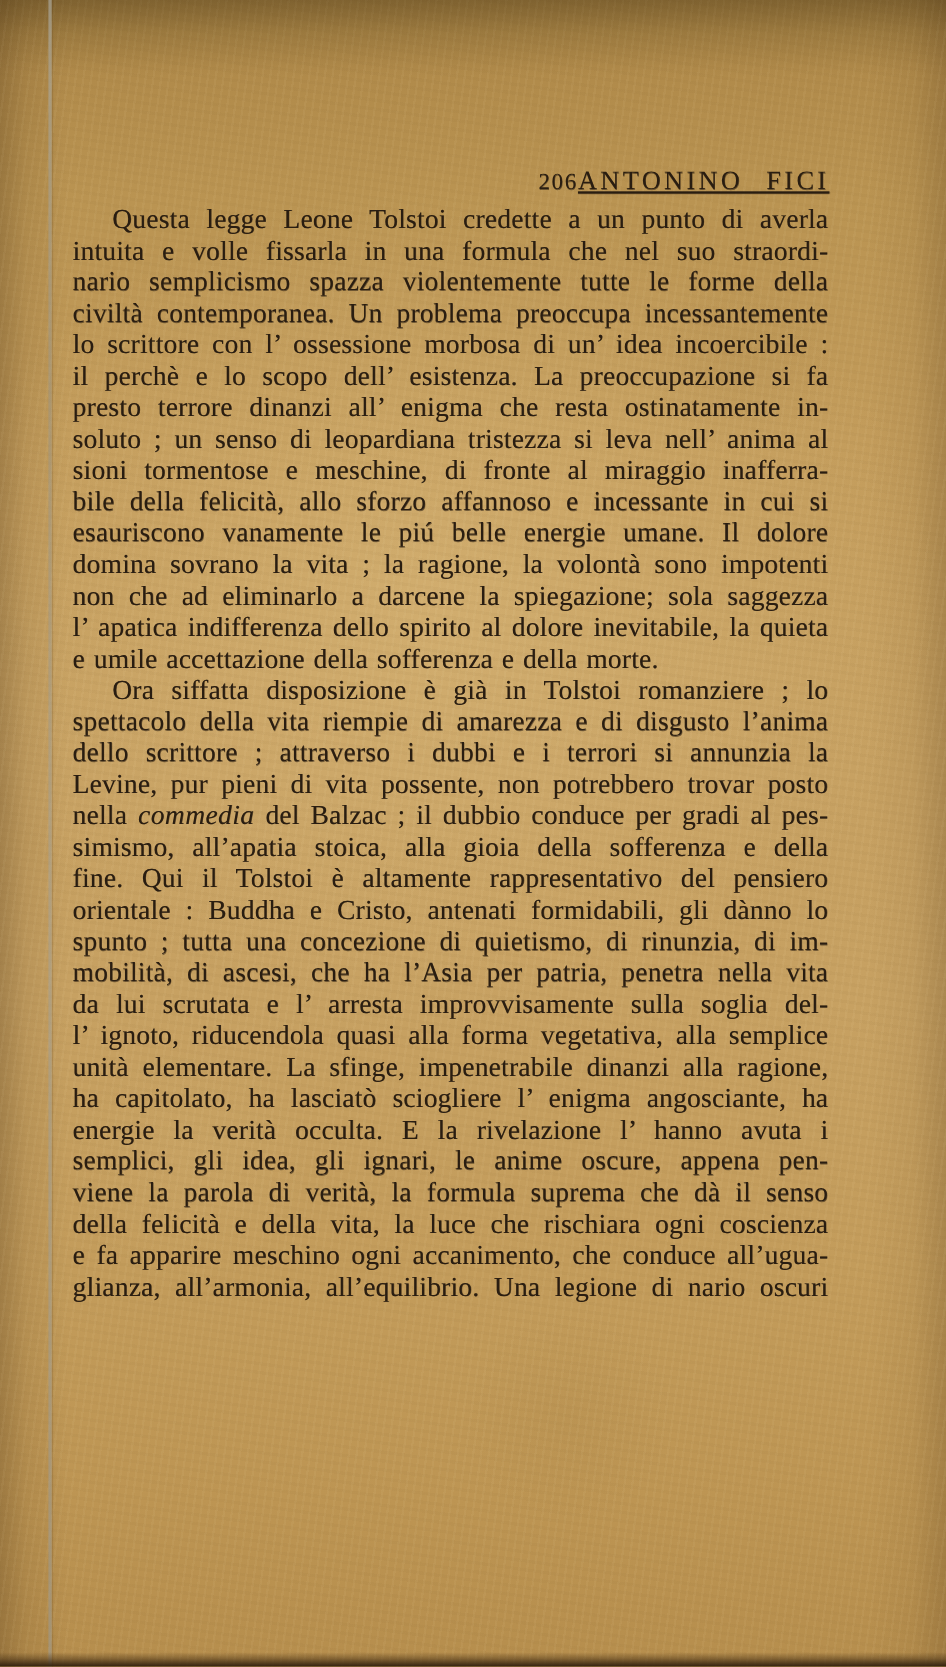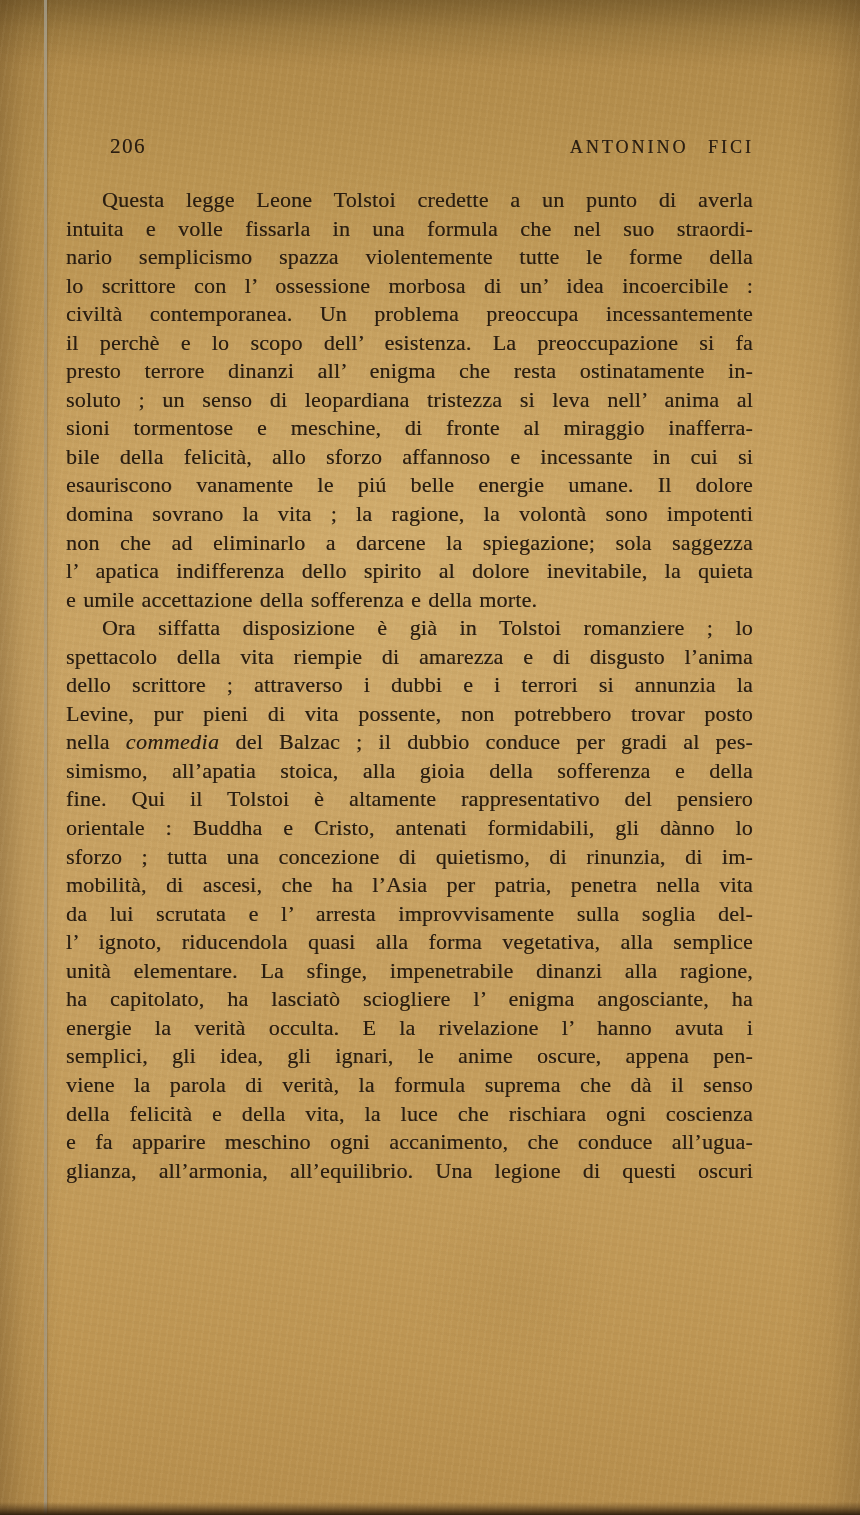--- a/index.html
+++ b/index.html
@@ -43,29 +43,29 @@
   }
   .top-edge {
     position: absolute; left: 0; right: 0; top: 0; height: 70px;
     background: linear-gradient(180deg, rgba(58,38,14,0.30) 0%, rgba(58,38,14,0.10) 30px, rgba(58,38,14,0) 100%);
   }
 
   
   .ink { color: #291d11; text-shadow: 0.3px 0.3px 0.6px rgba(41,29,17,0.55); }
 
   .header-row {
-    position: absolute; left: 66px; right: 106px; top: 134px;
-    display: flex; justify-content: space-between; align-items: baseline; margin-left: 44px;
+    position: absolute; left: 66px; right: 106px; top: 152px;
+    display: flex; justify-content: flex-end; align-items: baseline; margin-left: 44px;
   }
   .page-number { font-size: 21px; letter-spacing: 1.5px; }
-  .running-header { font-size: 18px; letter-spacing: 3px; word-spacing: 12px; }
+  .running-header { font-size: 24px; letter-spacing: 3px; word-spacing: 12px; text-decoration: underline; }
 
   .page-text {
     position: absolute; left: 66px; right: 107px; top: 186px;
-    font-size: 22px; letter-spacing: 0.2px; word-spacing: 1.5px;
+    font-size: 25px; letter-spacing: 0.2px; word-spacing: 1.5px;
   }
   .line {
     height: 28.55px; line-height: 28.55px; white-space: normal;
     text-align: justify; text-align-last: justify;
   }
   .line.indent { text-indent: 36px; }
   .line.flush  { text-align-last: left; }
   .line i { font-style: italic; letter-spacing: 0.4px; font-family: Liberation Serif, serif; }
 </style>
 </head>
@@ -80,49 +80,49 @@
   <header class="header-row ink">
     <span class="page-number">206</span>
     <span class="running-header">ANTONINO FICI</span>
   </header>
 
   <main class="page-text ink">
       <div class="para">
         <div class="line indent">Questa legge Leone Tolstoi credette a un punto di averla</div>
         <div class="line">intuita e volle fissarla in una formula che nel suo straordi-</div>
         <div class="line">nario semplicismo spazza violentemente tutte le forme della</div>
+        <div class="line">civiltà contemporanea. Un problema preoccupa incessantemente</div>
         <div class="line">lo scrittore con l’ ossessione morbosa di un’ idea incoercibile :</div>
-        <div class="line">civiltà contemporanea. Un problema preoccupa incessantemente</div>
         <div class="line">il perchè e lo scopo dell’ esistenza. La preoccupazione si fa</div>
         <div class="line">presto terrore dinanzi all’ enigma che resta ostinatamente in-</div>
         <div class="line">soluto ; un senso di leopardiana tristezza si leva nell’ anima al</div>
         <div class="line">sioni tormentose e meschine, di fronte al miraggio inafferra-</div>
         <div class="line">bile della felicità, allo sforzo affannoso e incessante in cui si</div>
         <div class="line">esauriscono vanamente le piú belle energie umane. Il dolore</div>
         <div class="line">domina sovrano la vita ; la ragione, la volontà sono impotenti</div>
         <div class="line">non che ad eliminarlo a darcene la spiegazione; sola saggezza</div>
         <div class="line">l’ apatica indifferenza dello spirito al dolore inevitabile, la quieta</div>
         <div class="line flush">e umile accettazione della sofferenza e della morte.</div>
       </div>
       <div class="para">
         <div class="line indent">Ora siffatta disposizione è già in Tolstoi romanziere ; lo</div>
         <div class="line">spettacolo della vita riempie di amarezza e di disgusto l’anima</div>
         <div class="line">dello scrittore ; attraverso i dubbi e i terrori si annunzia la</div>
         <div class="line">Levine, pur pieni di vita possente, non potrebbero trovar posto</div>
         <div class="line">nella <i>commedia</i> del Balzac ; il dubbio conduce per gradi al pes-</div>
         <div class="line">simismo, all’apatia stoica, alla gioia della sofferenza e della</div>
         <div class="line">fine. Qui il Tolstoi è altamente rappresentativo del pensiero</div>
         <div class="line">orientale : Buddha e Cristo, antenati formidabili, gli dànno lo</div>
-        <div class="line">sforzo ; tutta una concezione di quietismo, di rinunzia, di im-</div>
+        <div class="line">spunto ; tutta una concezione di quietismo, di rinunzia, di im-</div>
         <div class="line">mobilità, di ascesi, che ha l’Asia per patria, penetra nella vita</div>
         <div class="line">da lui scrutata e l’ arresta improvvisamente sulla soglia del-</div>
         <div class="line">l’ ignoto, riducendola quasi alla forma vegetativa, alla semplice</div>
         <div class="line">unità elementare. La sfinge, impenetrabile dinanzi alla ragione,</div>
         <div class="line">ha capitolato, ha lasciatò sciogliere l’ enigma angosciante, ha</div>
         <div class="line">energie la verità occulta. E la rivelazione l’ hanno avuta i</div>
         <div class="line">semplici, gli idea, gli ignari, le anime oscure, appena pen-</div>
         <div class="line">viene la parola di verità, la formula suprema che dà il senso</div>
         <div class="line">della felicità e della vita, la luce che rischiara ogni coscienza</div>
         <div class="line">e fa apparire meschino ogni accanimento, che conduce all’ugua-</div>
-        <div class="line">glianza, all’armonia, all’equilibrio. Una legione di questi oscuri</div>
+        <div class="line">glianza, all’armonia, all’equilibrio. Una legione di nario oscuri</div>
       </div>
     </main>
 </div>
 
 </body></html>

